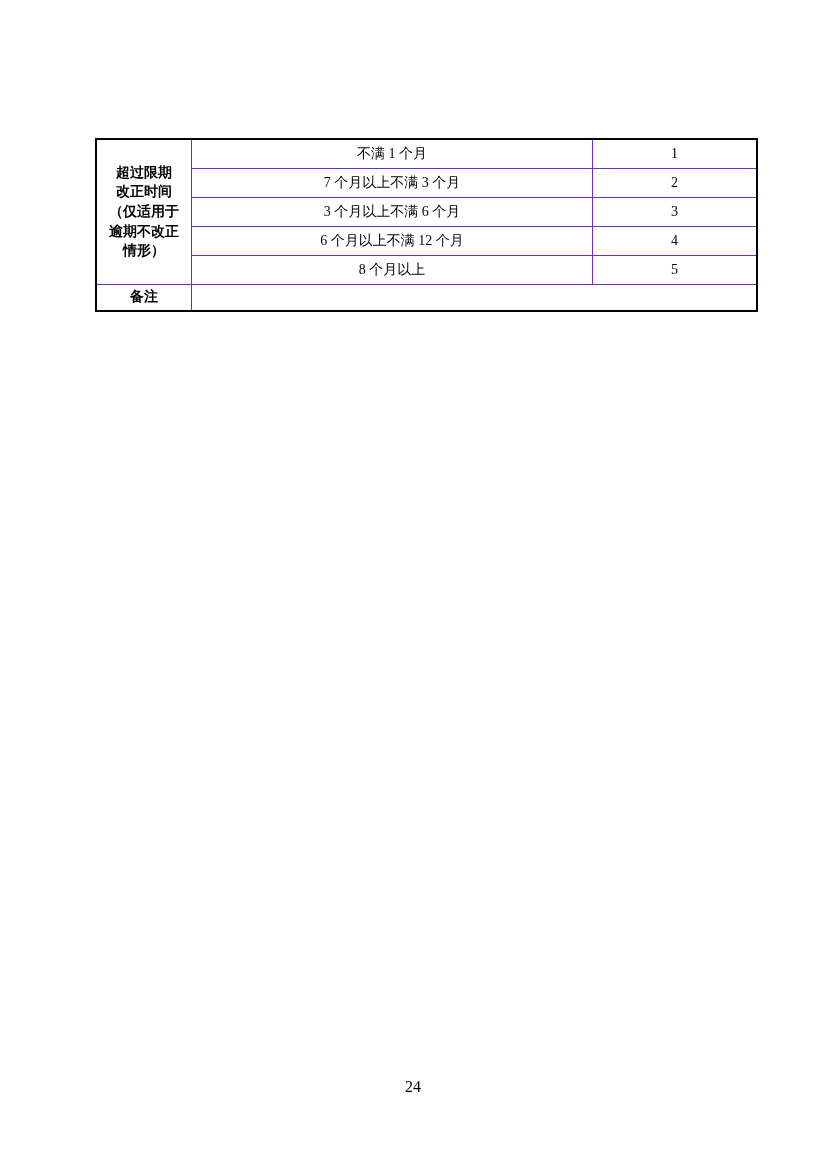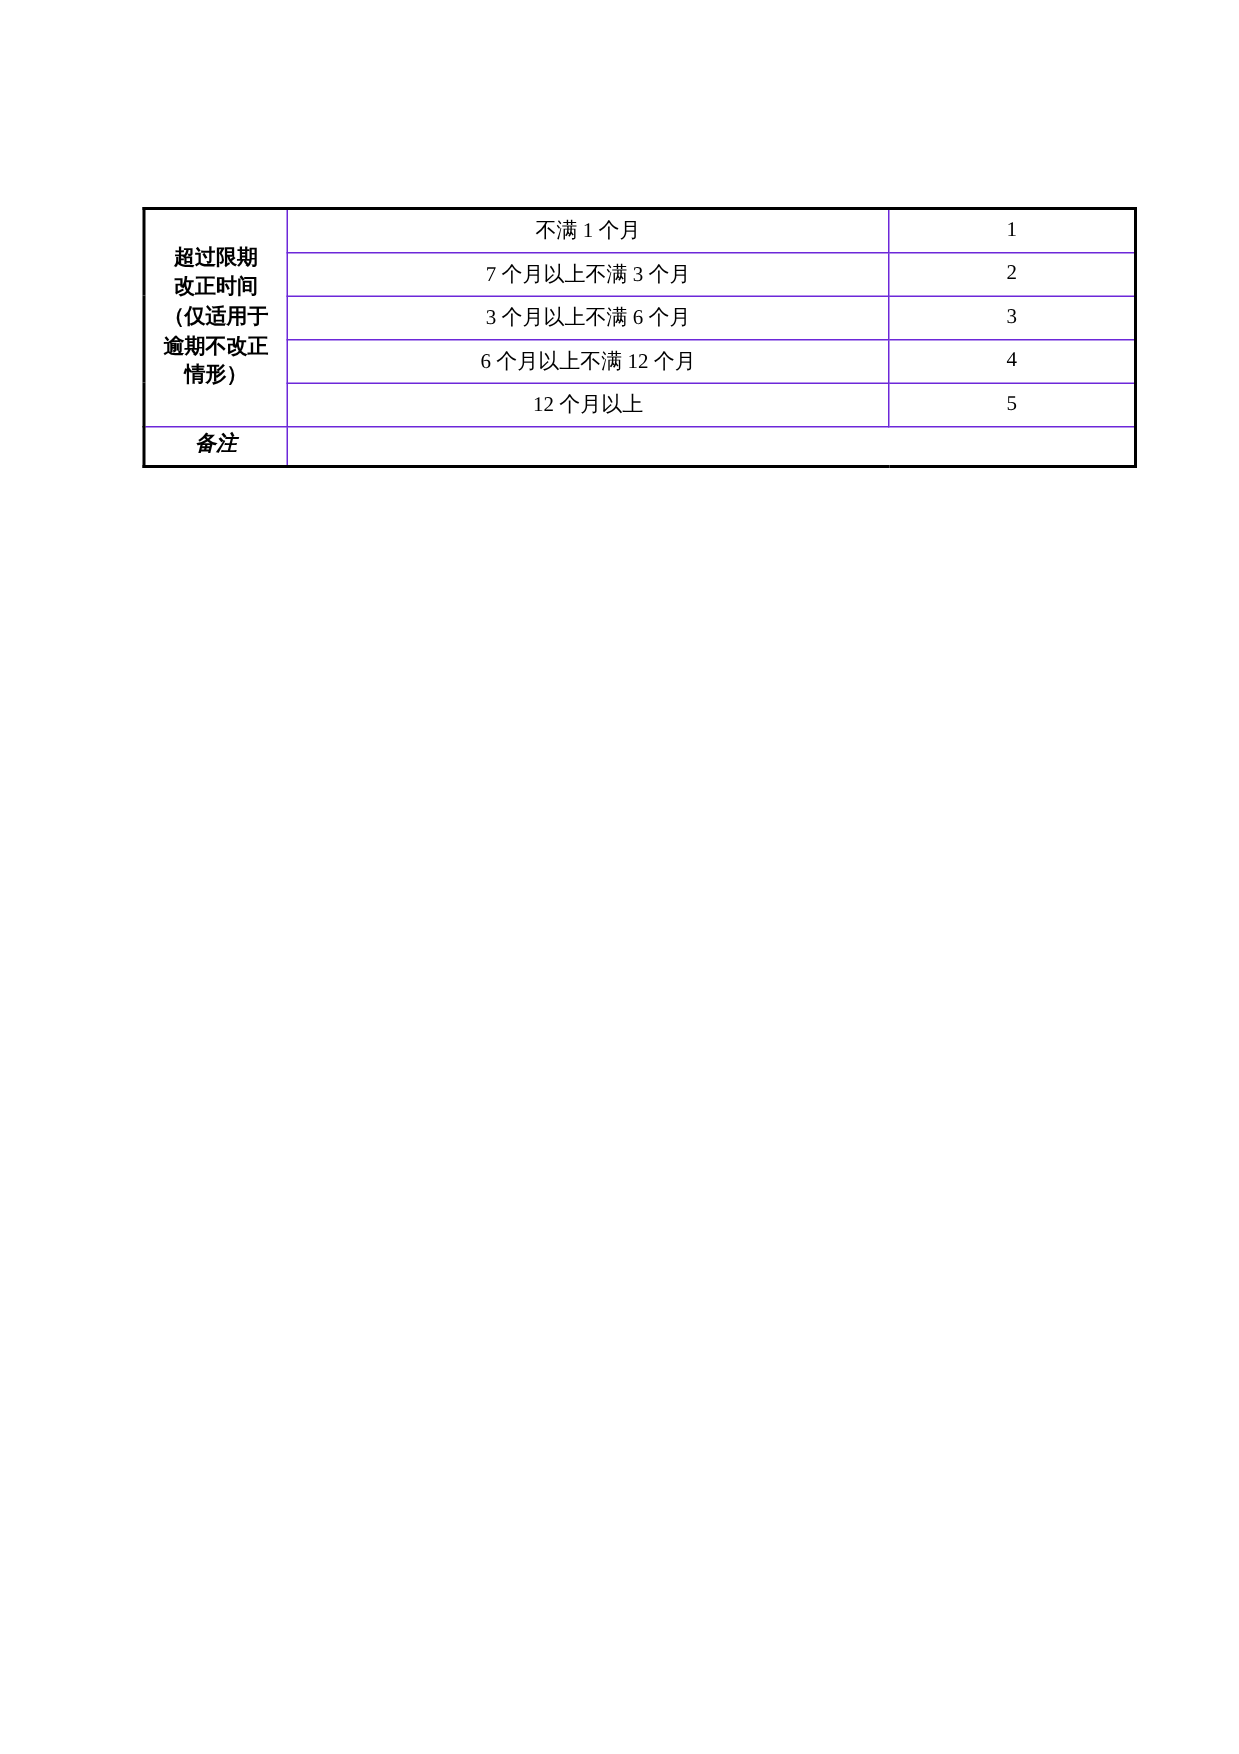--- a/index.html
+++ b/index.html
@@ -29,21 +29,21 @@
     border: 1px solid #6d28d9;
     font-size: 14px;
     vertical-align: middle;
     padding: 0 4px;
     overflow: hidden;
   }
   td.col-head   { width: 86px;  }
   td.col-crit   { width: 392px; }
   td.col-score  { width: 155px; }
   tr.data-row   { height: 29px; }
-  tr.remark-row { height: 27px; font-style: italic; }
+  tr.remark-row { height: 27px; }
   td.head-cell {
     font-weight: bold;
     text-align: center;
     white-space: pre-line;
     line-height: 1.4;
   }
   td.criteria-cell,
   td.score-cell {
     text-align: center;
   }
@@ -81,24 +81,25 @@
       </tr>
       <tr class="data-row">
         <td class="col-crit criteria-cell">3 个月以上不满 6 个月</td>
         <td class="col-score score-cell">3</td>
       </tr>
       <tr class="data-row">
         <td class="col-crit criteria-cell">6 个月以上不满 12 个月</td>
         <td class="col-score score-cell">4</td>
       </tr>
       <tr class="data-row">
-        <td class="col-crit criteria-cell">12 个月以上</td>
+        <td class="col-crit criteria-cell">8 个月以上</td>
         <td class="col-score score-cell">5</td>
       </tr>
       <tr class="remark-row">
         <td class="col-head head-cell">备注</td>
         <td class="remark-value-cell" colspan="2"></td>
       </tr>
     </tbody>
   </table>
 
+  <div class="page-number">24</div>
 
 </div>
 
 </body></html>

